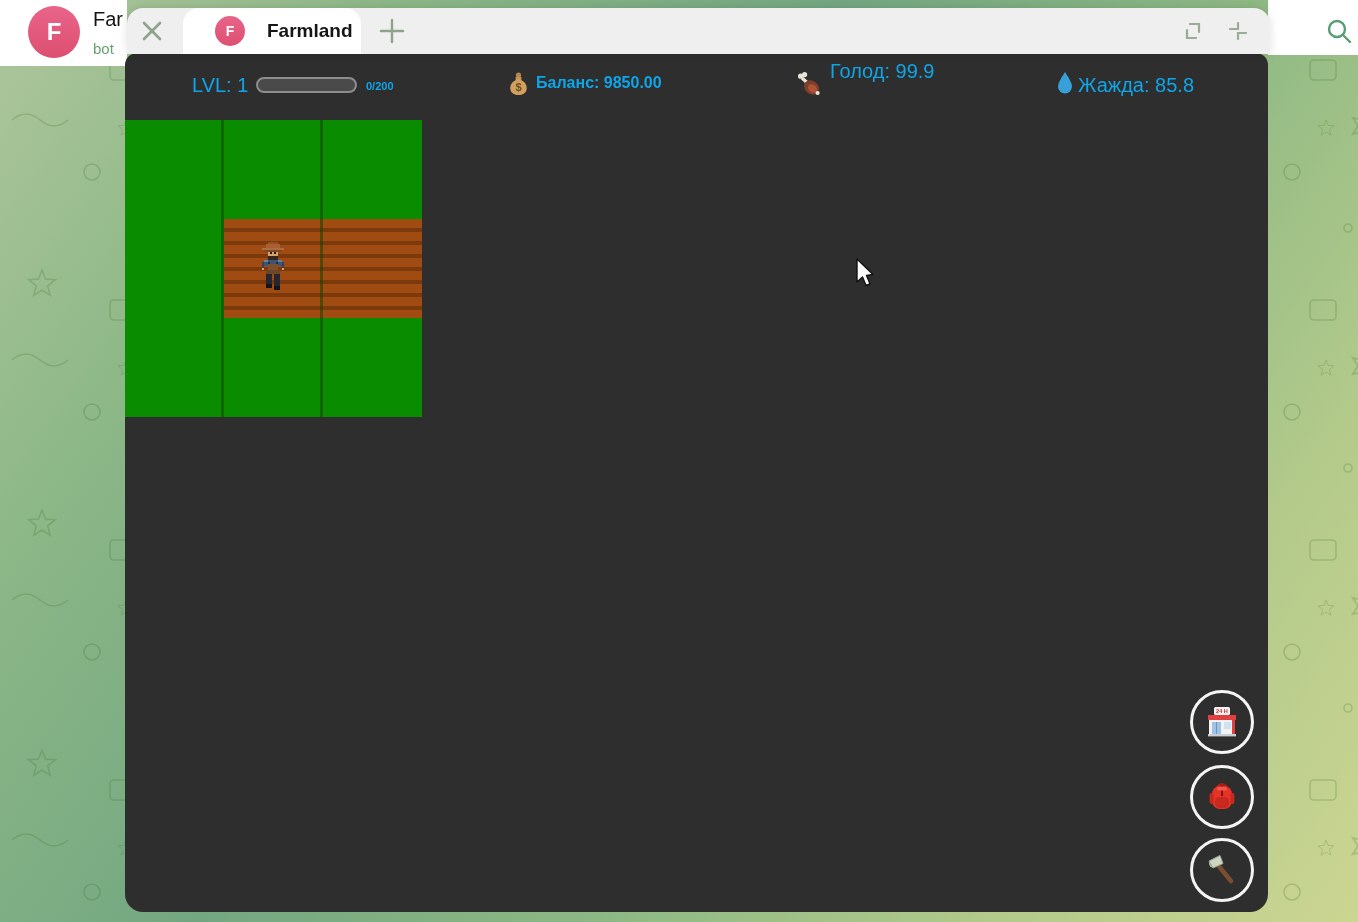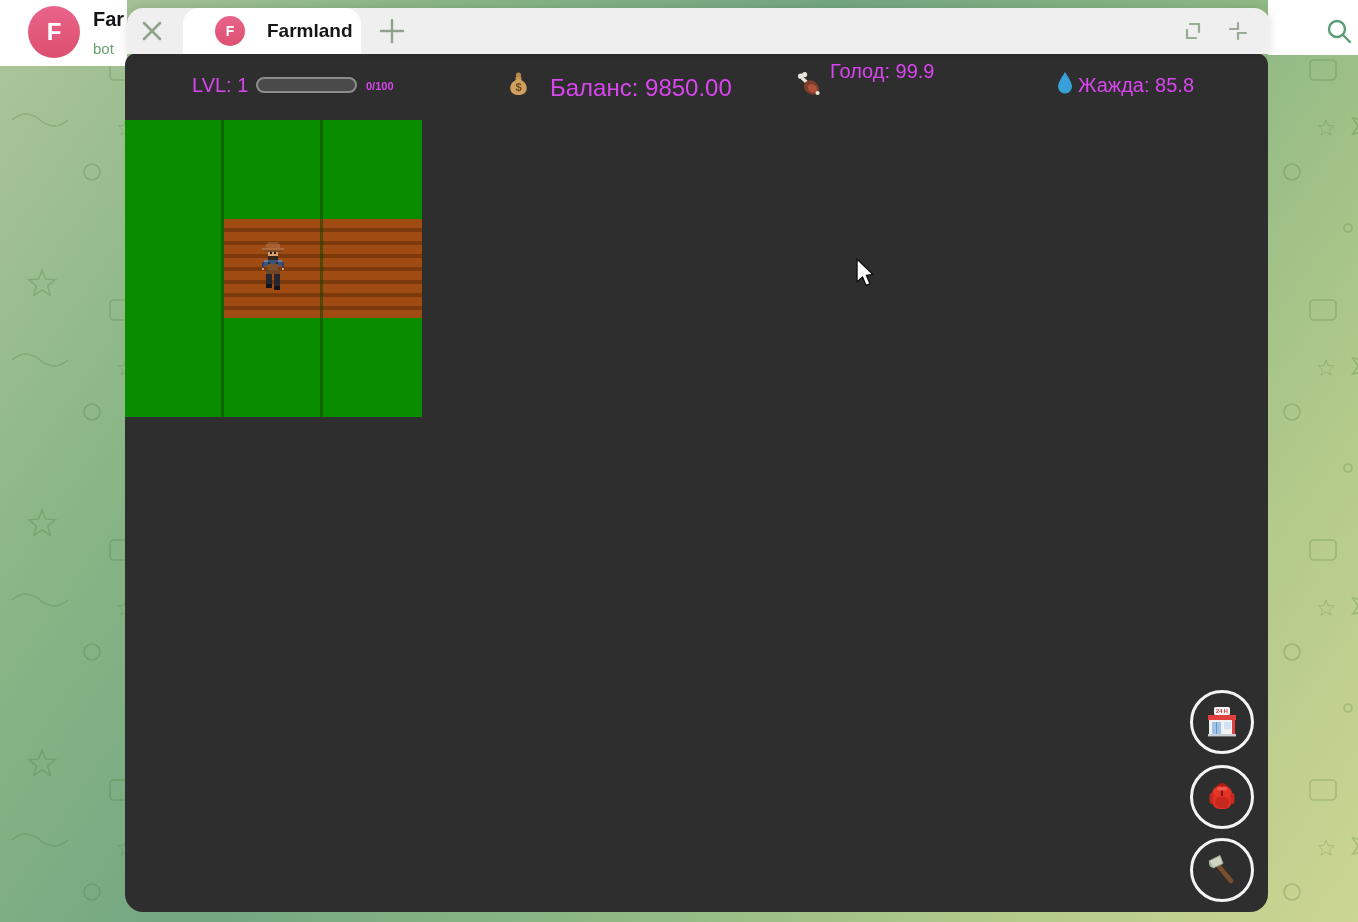--- a/index.html
+++ b/index.html
@@ -12,21 +12,21 @@
 
   
   .chat-header-left { position:absolute; left:0; top:0; width:127px; height:66px;
     background:#ffffff; z-index:2; }
   .chat-header-right { position:absolute; left:1268px; top:0; width:90px; height:55px;
     background:#ffffff; z-index:2; }
   .chat-avatar { position:absolute; left:28px; top:6px; width:52px; height:52px;
     border-radius:50%; background:linear-gradient(180deg,#e9648a,#dd4f70);
     display:flex; align-items:center; justify-content:center;
     color:#fff; font-size:24px; font-weight:bold; z-index:3; }
-  .chat-title { position:absolute; left:93px; top:8px; font-size:20px; font-weight:bold;
+  .chat-title { position:absolute; left:93px; top:8px; font-size:20px; font-weight:normal;
     color:#141414; z-index:3; white-space:nowrap; }
   .chat-subtitle { position:absolute; left:93px; top:40px; font-size:15px;
     color:#67a36c; z-index:3; }
   .search-btn { position:absolute; left:1324px; top:16px; width:30px; height:30px;
     z-index:4; cursor:pointer; }
 
   
   .tab-strip { position:absolute; left:127px; top:8px; width:1143px; height:46px;
     background:#efefef; border-radius:16px 16px 0 0; z-index:3;
     box-shadow:0 0 10px rgba(0,0,0,.12); }
@@ -40,28 +40,28 @@
     color:#fff; font-size:14px; font-weight:bold; }
   .tab-label { margin-left:22px; font-size:19px; font-weight:bold; color:#161616; }
   .tab-new { position:absolute; left:250px; top:8px; width:30px; height:30px; }
   .win-icon-1 { position:absolute; left:1054px; top:11px; width:24px; height:24px; }
   .win-icon-2 { position:absolute; left:1099px; top:11px; width:24px; height:24px; }
 
   
   .game-panel { position:absolute; left:125px; top:53px; width:1143px; height:859px;
     background:#2e2e2e; border-radius:12px 12px 18px 18px; z-index:2; }
 
-  .stats-bar { position:absolute; left:0; top:0; width:100%; height:64px; color:#d946ef; }
+  .stats-bar { position:absolute; left:0; top:0; width:100%; height:64px; color:#0ea5e9; }
   .stat-level-label { position:absolute; left:67px; top:21px; font-size:20px; }
   .level-progress { position:absolute; left:131px; top:24px; width:101px; height:16px;
     background:#4a4a4a; border:2px solid #8d8d8d; border-radius:9px; overflow:hidden; }
   .level-progress-fill { height:100%; background:#6fae3f; width:0; }
   .stat-progress-text { position:absolute; left:241px; top:27px; font-size:11px; font-weight:bold; }
   .stat-icon-balance { position:absolute; left:383px; top:18px; width:21px; height:25px; }
-  .stat-balance-label { position:absolute; left:425px; top:21px; font-size:24px; }
+  .stat-balance-label { position:absolute; left:411px; top:21px; font-size:16px;font-weight:bold; }
   .stat-icon-hunger { position:absolute; left:671px; top:19px; width:25px; height:25px; }
   .stat-hunger-label { position:absolute; left:705px; top:7px; font-size:20px; }
   .stat-icon-thirst { position:absolute; left:930px; top:18px; width:20px; height:25px; }
   .stat-thirst-label { position:absolute; left:953px; top:21px; font-size:20px; }
 
   
   .map-grid { position:absolute; left:0; top:67px; width:297px; height:297px;
     display:grid; grid-template-columns:repeat(3,99px); grid-template-rows:repeat(3,99px); }
   .tile { width:99px; height:99px; }
   .tile.grass { background:#0a8c00; }
@@ -138,21 +138,21 @@
   </svg>
 </div>
 
 <div class="game-panel">
 
   <div class="stats-bar">
     <span class="stat-level-label">LVL: 1</span>
     <div class="level-progress">
       <div class="level-progress-fill" style="width: 0%;"></div>
     </div>
-    <span class="stat-progress-text">0/100</span>
+    <span class="stat-progress-text">0/200</span>
 
     <svg class="stat-icon-balance" viewBox="0 0 21 25">
       <circle cx="10.5" cy="4" r="2.6" fill="#b8884a"></circle>
       <rect x="7.6" y="6" width="5.8" height="4" fill="#c79654"></rect>
       <path d="M10.5 8 C3.5 10 1.5 15 2.5 19 C3.3 22.5 6.5 24 10.5 24 C14.5 24 17.7 22.5 18.5 19 C19.5 15 17.5 10 10.5 8 Z" fill="#cfa05f"></path>
       <text x="10.5" y="20" text-anchor="middle" font-size="11" font-weight="bold" fill="#6e5020" font-family="Liberation Sans, sans-serif">$</text>
     </svg>
     <span class="stat-balance-label">Баланс: 9850.00</span>
 
     <svg class="stat-icon-hunger" viewBox="0 0 25 25">

